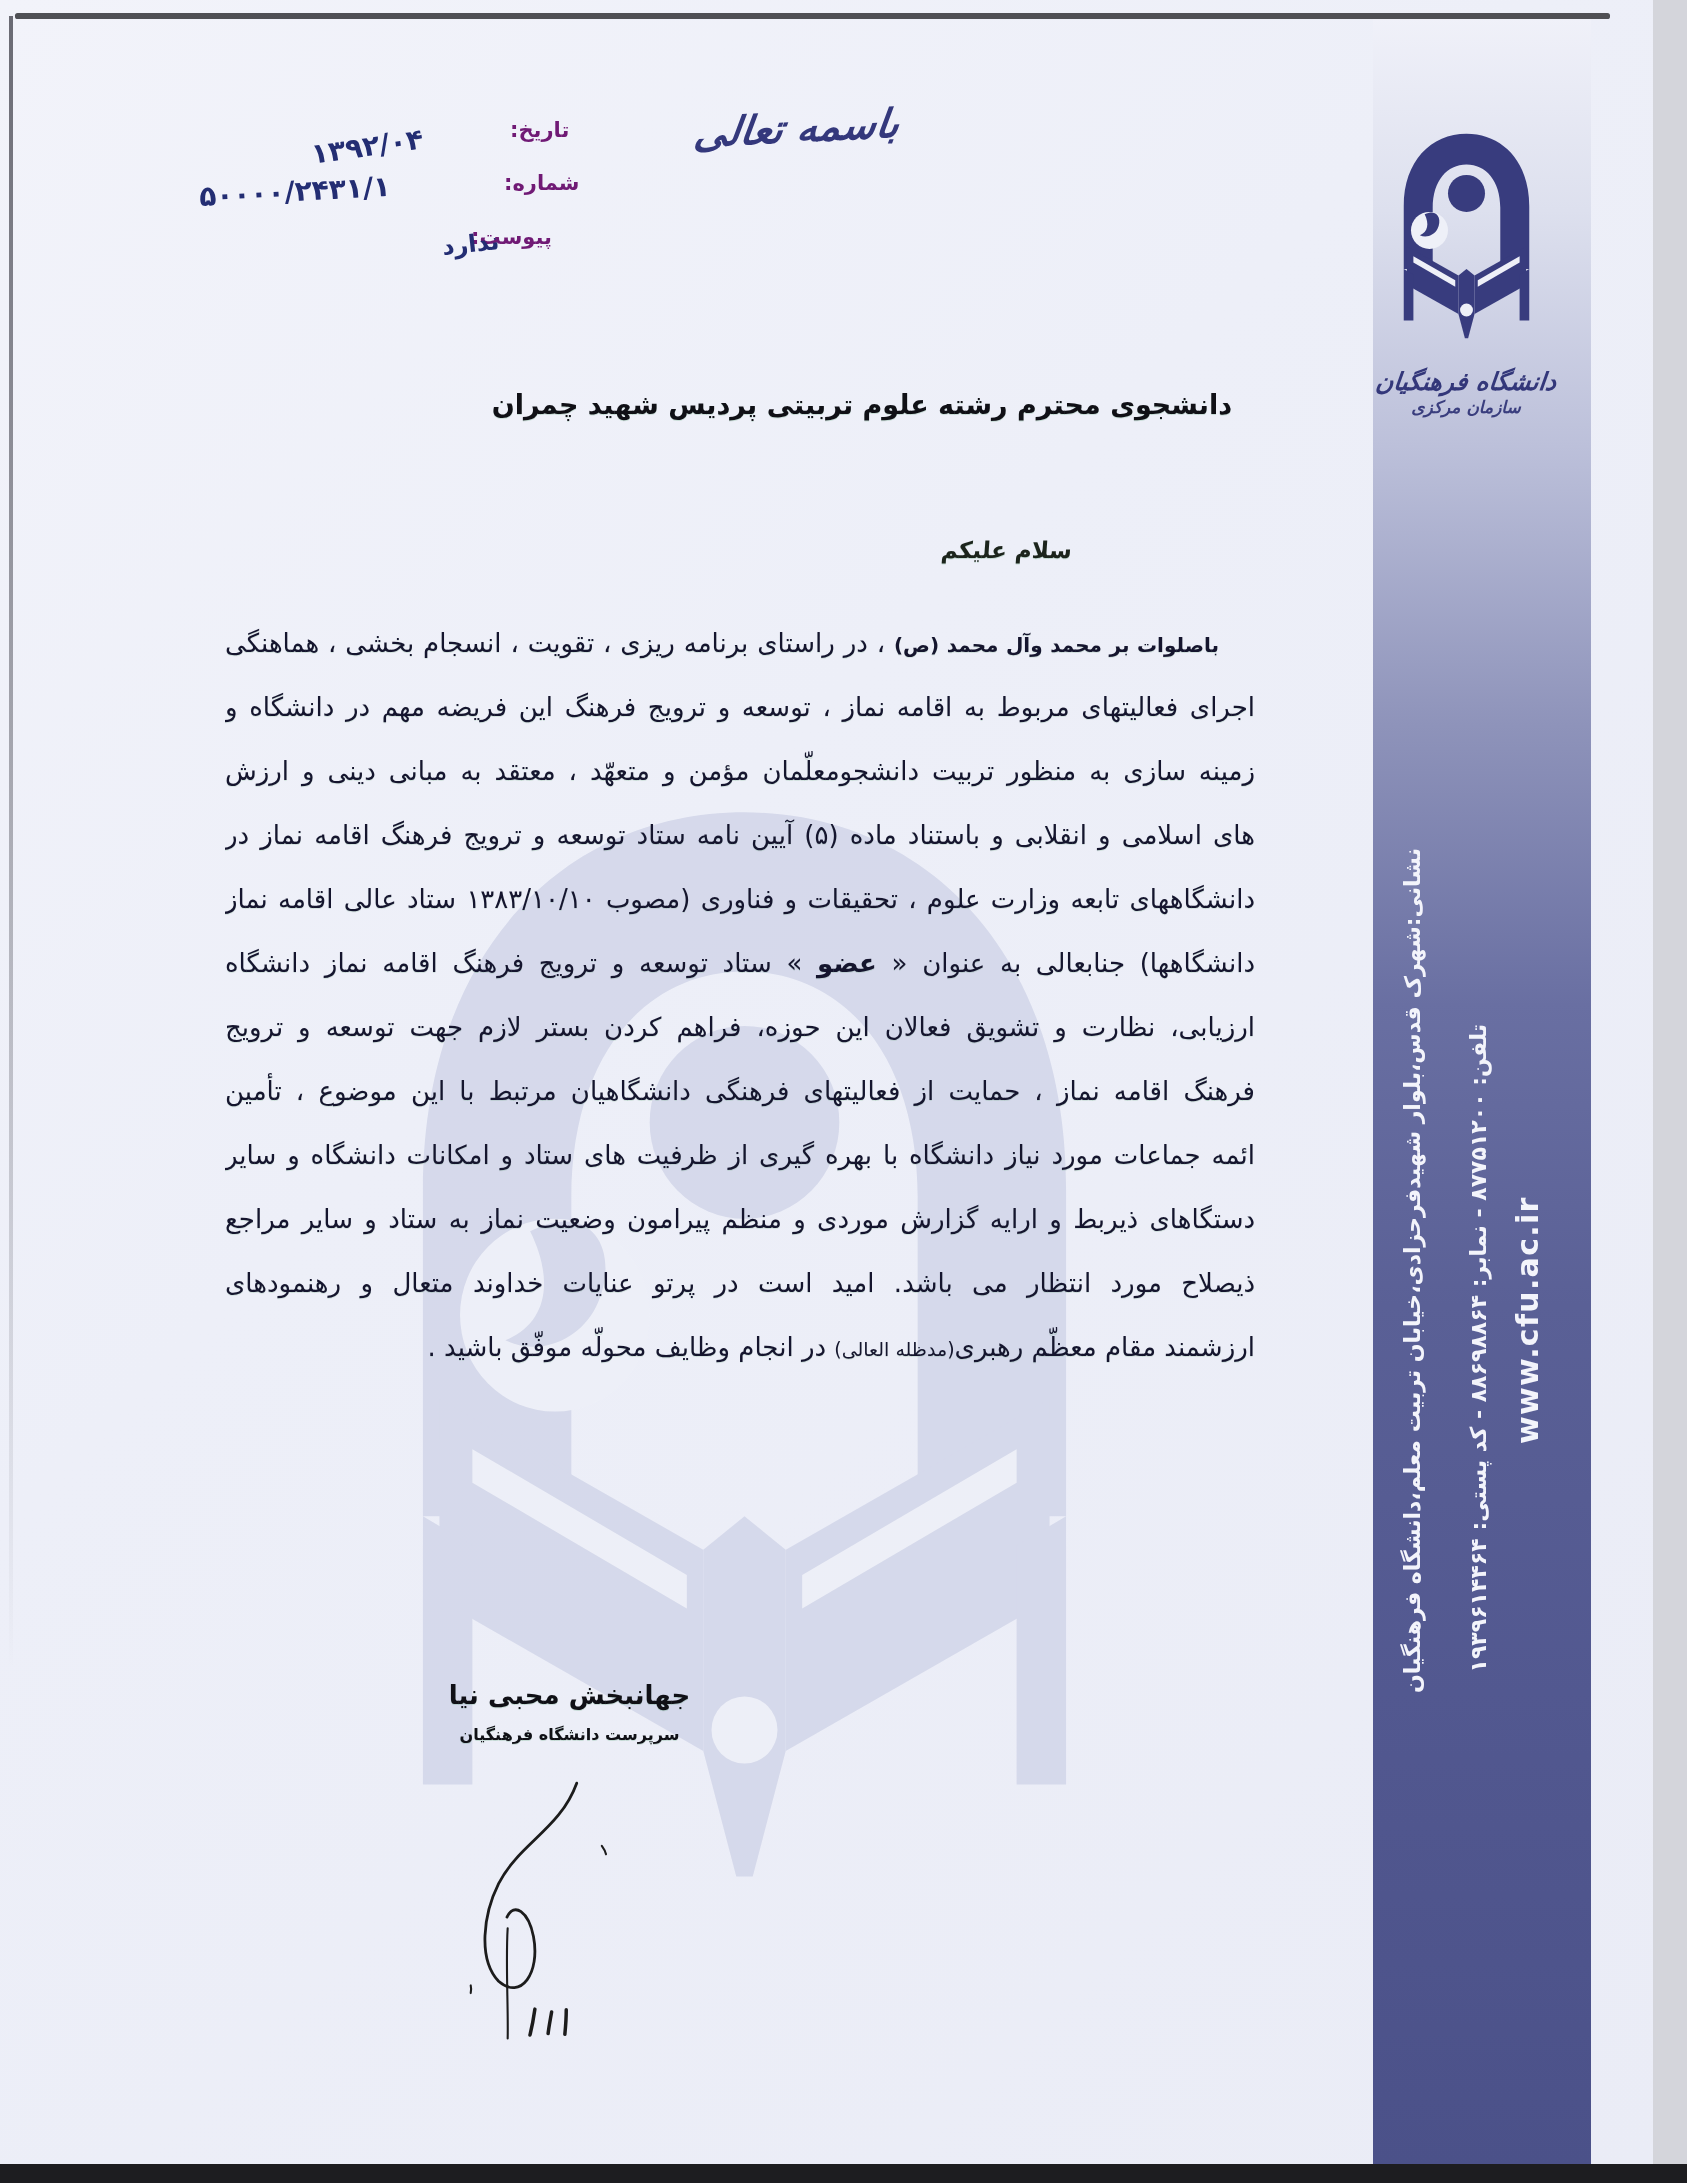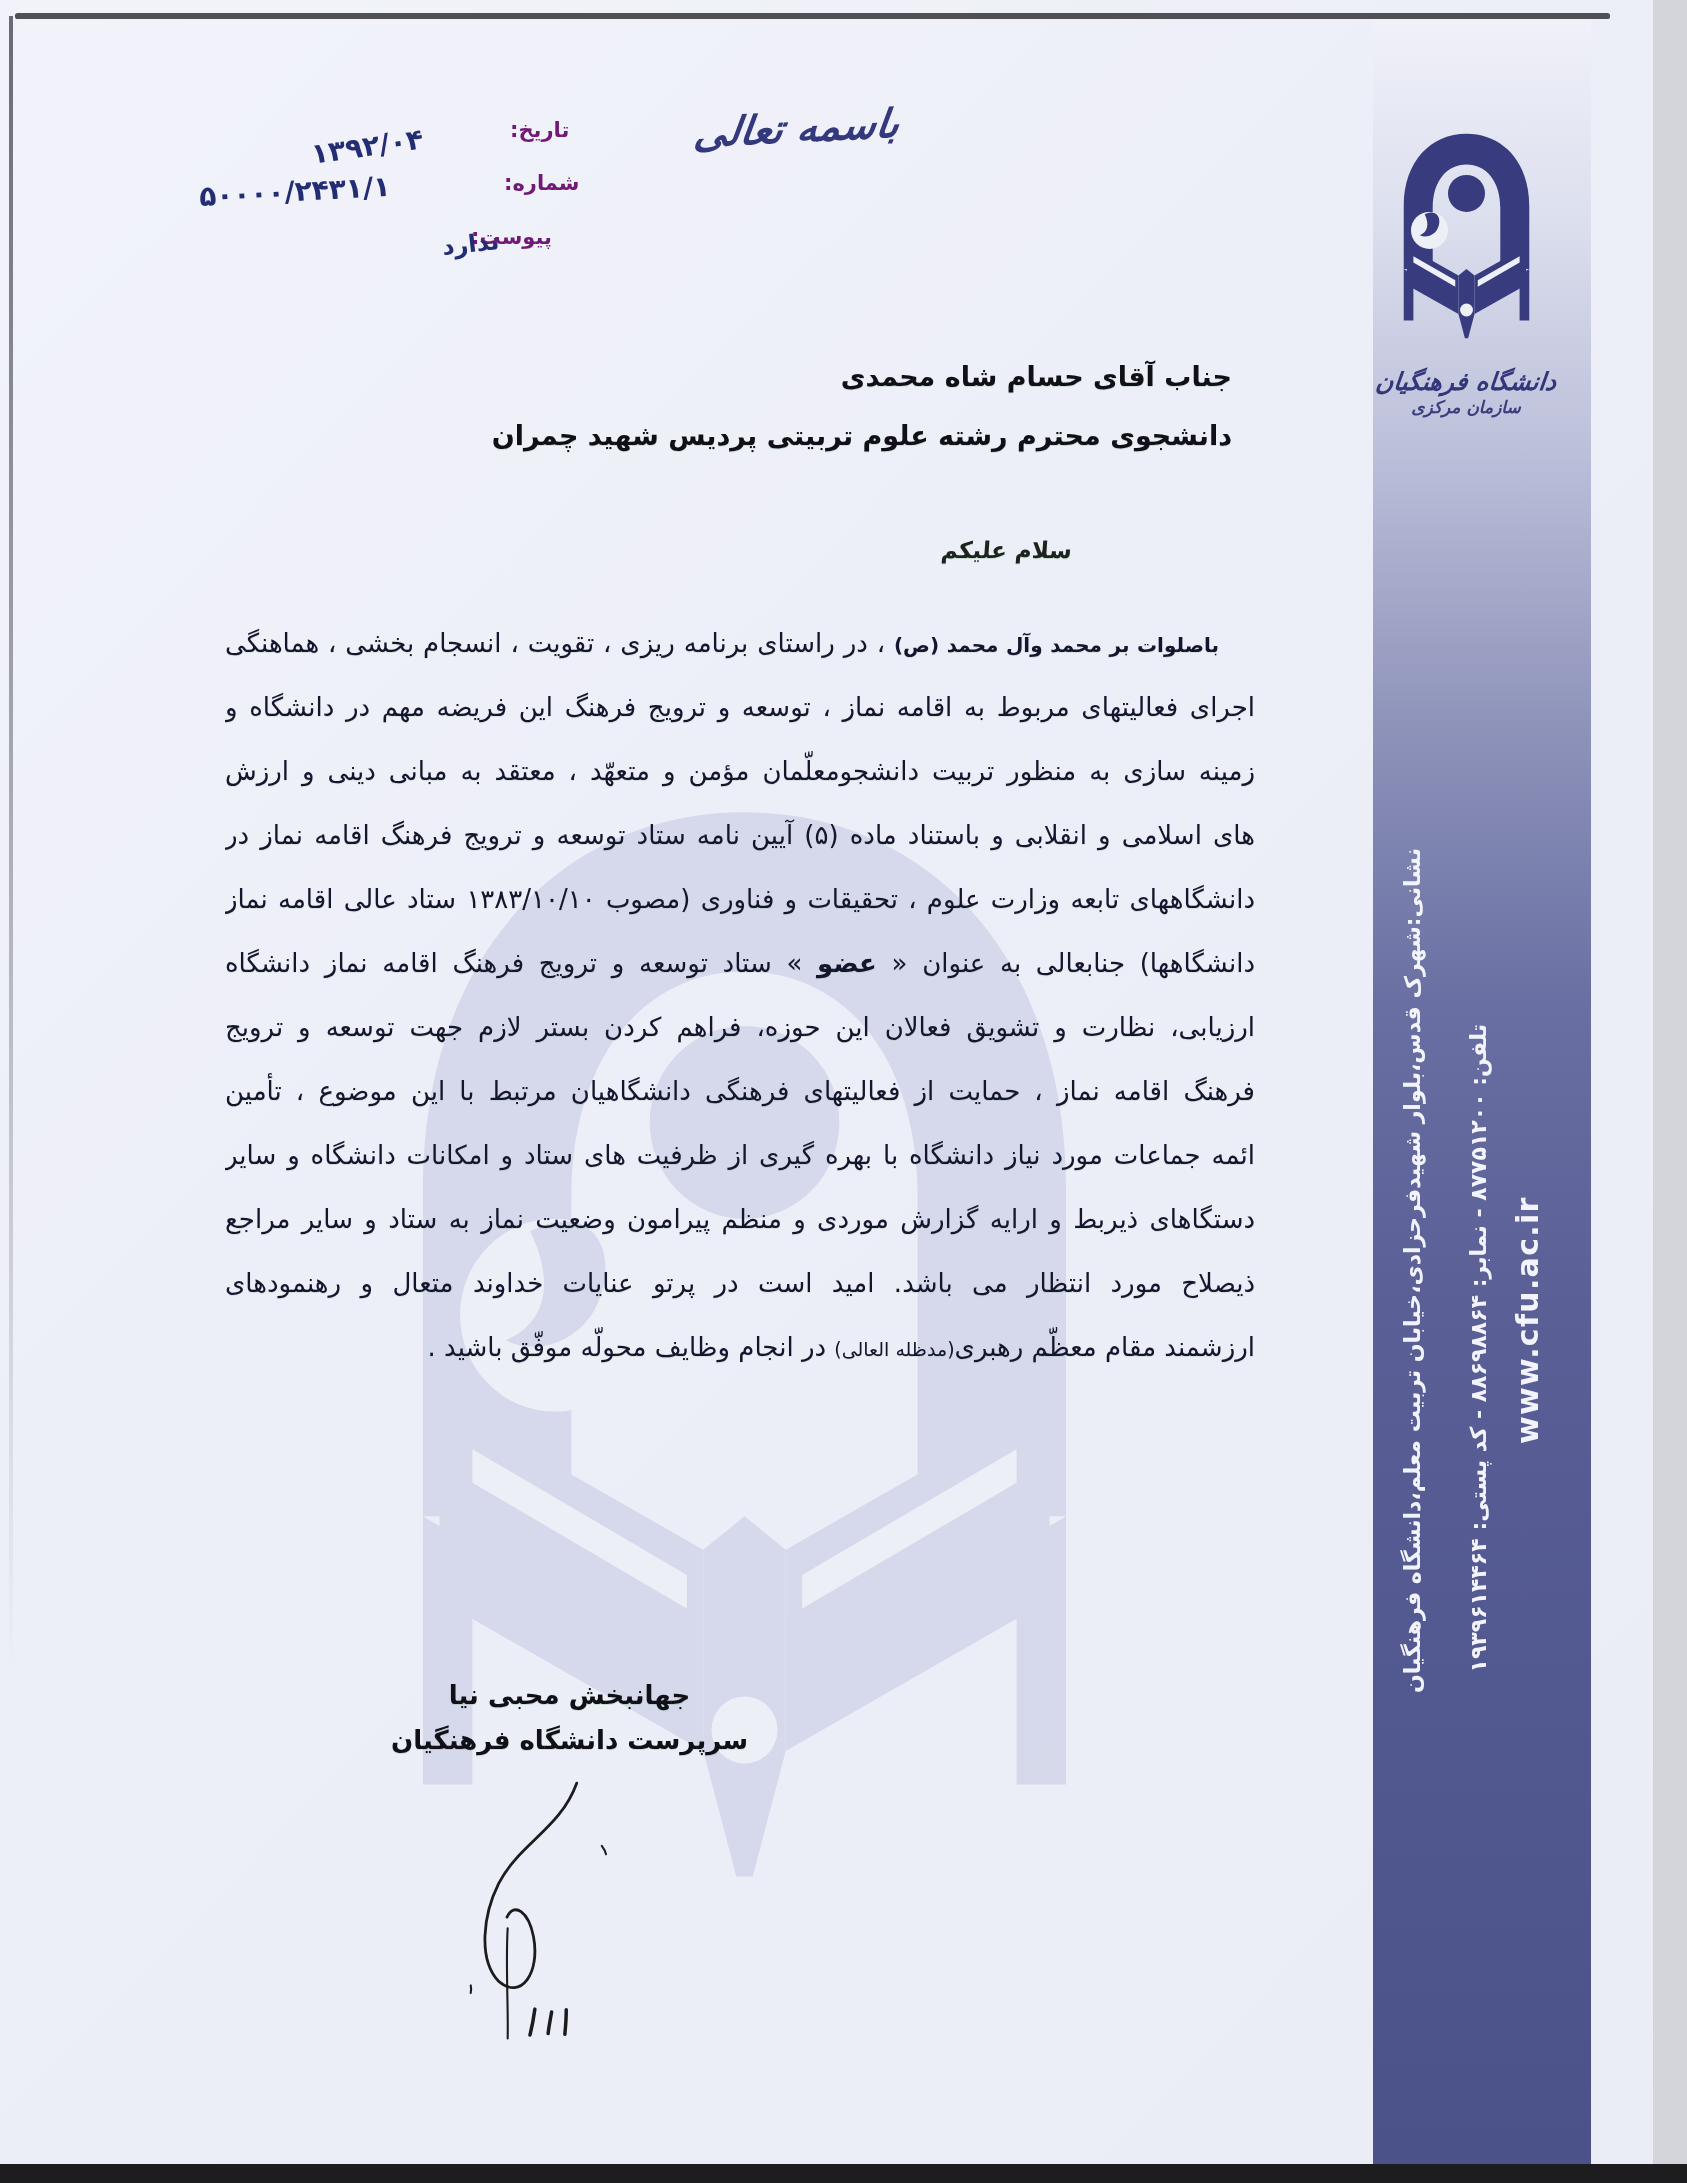--- a/index.html
+++ b/index.html
@@ -78,21 +78,21 @@
   .salawat { font-size:20px; font-weight:600; }
   .member { font-weight:bold; }
   .small-paren { font-size:19px; }
 
   
   #watermark { position:absolute; left:291px; top:695px; width:907px; height:1257px; z-index:1; opacity:.85; }
 
   
   #sig-block { position:absolute; left:384px; top:1680px; width:371px; z-index:3; text-align:center; direction:rtl; color:#101016; }
   #sig-name { font-size:26px; font-weight:bold; text-shadow:0 1.3px 0 rgba(40,140,70,.18); }
-  #sig-title { margin-top:14.6px; font-size:26px; font-weight:bold; text-shadow:0 1.3px 0 rgba(40,140,70,.18); }
+  #sig-title { margin-top:14.6px; font-size:16px; font-weight:bold; text-shadow:0 1.3px 0 rgba(40,140,70,.18); }
   #sig-svg { position:absolute; left:424px; top:1779px; width:205px; height:265px; z-index:3; }
 </style>
 </head>
 <body>
 
 <div id="paper"></div>
 <div id="scanner-right"></div>
 <div id="side-strip"></div>
 
 <svg id="watermark" viewBox="0 0 220 300" preserveAspectRatio="none">
@@ -144,21 +144,20 @@
     </g>
     <path d="M44,180 L96,210 L96,218 L44,188 Z" fill="#eef0f8"></path>
     <path d="M176,180 L124,210 L124,218 L176,188 Z" fill="#eef0f8"></path>
     <circle cx="110" cy="247" r="8" fill="#eef0f8"></circle>
   </svg>
   <div id="logo-name">دانشگاه فرهنگیان</div>
   <div id="logo-unit">سازمان مرکزی</div>
 </div>
 
 <div id="recipient">
-  <div class="r1">جناب آقای حسام شاه محمدی</div>
   <div class="r2">دانشجوی محترم رشته علوم تربیتی پردیس شهید چمران</div>
 </div>
 
 <div id="greeting">سلام علیکم</div>
 
 <div id="body-text">
   <div class="bline first"><span class="salawat">باصلوات بر محمد وآل محمد (ص)</span><span> ، در راستای برنامه ریزی ، تقویت ، انسجام بخشی ، هماهنگی و</span></div>
   <div class="bline">اجرای فعالیتهای مربوط به اقامه نماز ، توسعه و ترویج فرهنگ این فریضه مهم در دانشگاه و</div>
   <div class="bline">زمینه سازی به منظور تربیت دانشجومعلّمان مؤمن و متعهّد ، معتقد به مبانی دینی و ارزش</div>
   <div class="bline">های اسلامی و انقلابی و باستناد ماده (۵) آیین نامه ستاد توسعه و ترویج فرهنگ اقامه نماز در</div>

